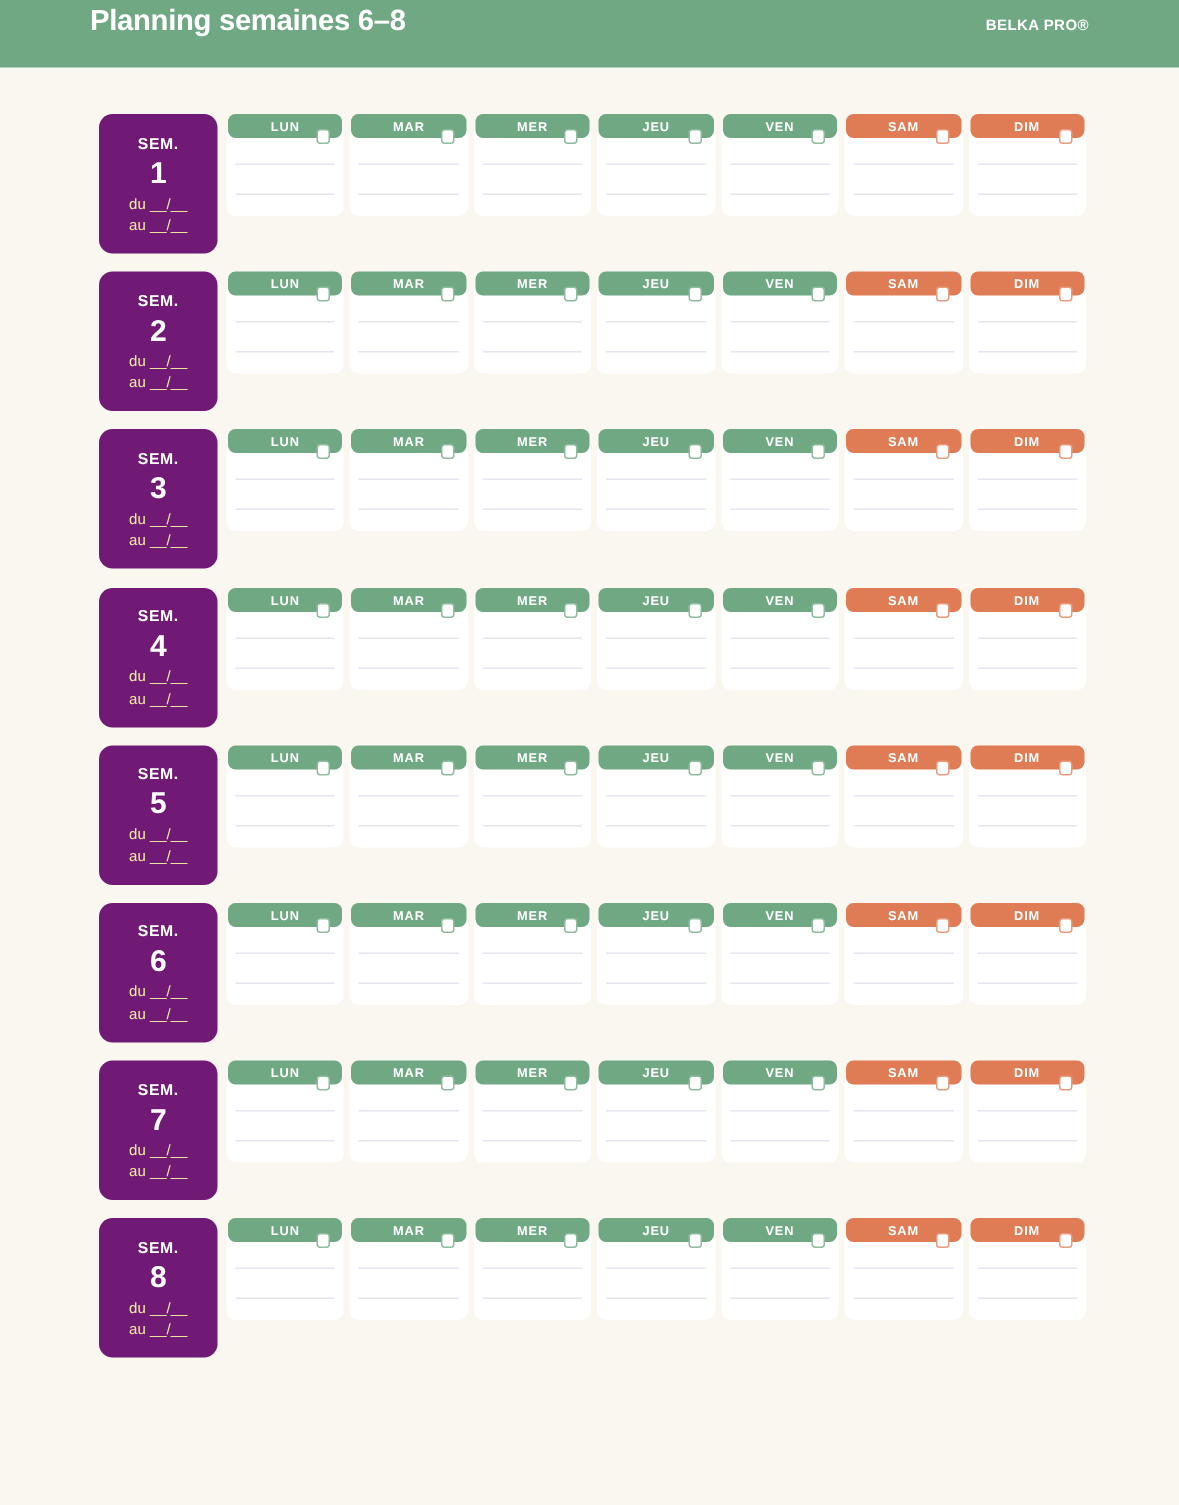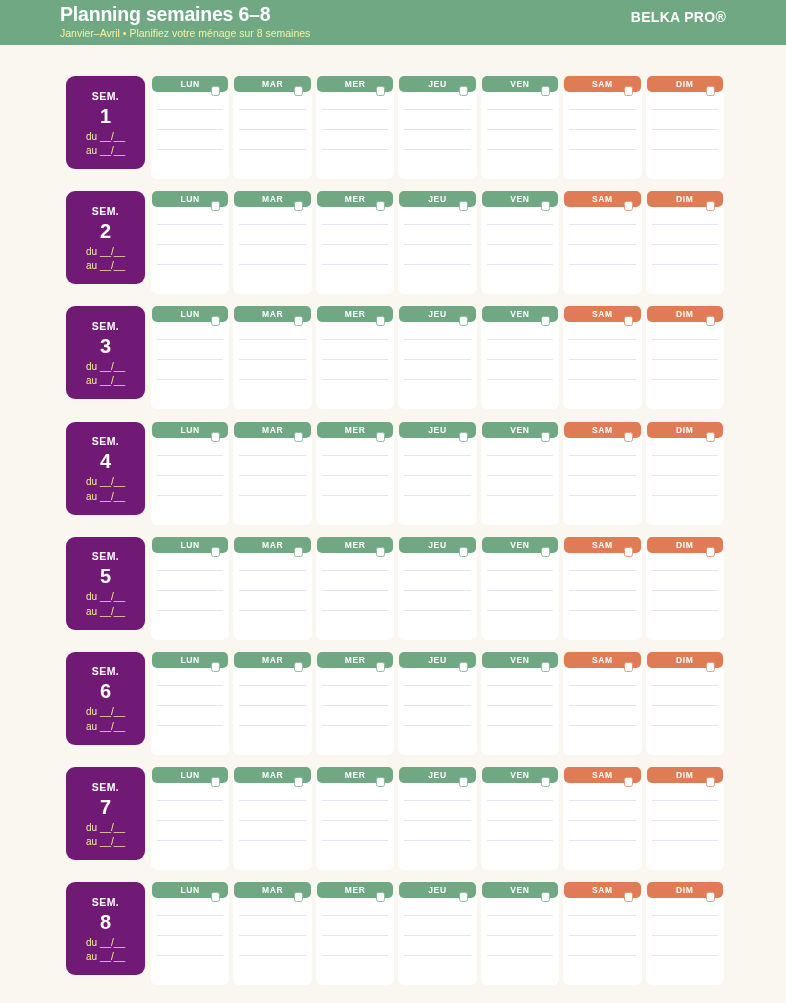--- a/index.html
+++ b/index.html
@@ -42,21 +42,21 @@
   }
   .header-sub {
     color: #f3f2a6;
     font-size: 10.5px;
     font-weight: normal;
     line-height: 14px;
     white-space: nowrap;
   }
   .header-brand {
     color: #ffffff;
-    font-size: 14px;
+    font-size: 10px;
     font-weight: bold;
     letter-spacing: 0.3px;
     line-height: 23px;
     margin-top: 3px;
     white-space: nowrap;
   }
 
   
   .planner {
     padding: 31px 62px 0 66px;
@@ -108,21 +108,21 @@
 
   
   .days {
     display: flex;
     flex: 1;
     gap: 4px;
   }
   .day-col {
     flex: 1;
     position: relative;
-    height: 103px;
+    height: 68px;
   }
   .day-card {
     position: absolute;
     left: 0;
     right: 0;
     top: 7px;
     bottom: 0;
     background: #ffffff;
     border-radius: 6px;
     overflow: hidden;
@@ -172,21 +172,20 @@
     z-index: 4;
   }
   .day-col.weekend .day-check { border-color: #e89b7c; }
 </style>
 </head>
 <body>
 
 <div class="header">
   <div class="header-left">
     <div class="header-title">Planning semaines 6–8</div>
-    <div class="header-sub">Janvier–Avril • Planifiez votre ménage sur 8 semaines</div>
   </div>
   <div class="header-brand">BELKA PRO®</div>
 </div>
 
 <div class="planner" id="planner">
     <div class="week-row">
       <div class="week-card">
         <div class="week-sem">SEM.</div>
         <div class="week-num">1</div>
         <div class="week-date">du __/__</div>

